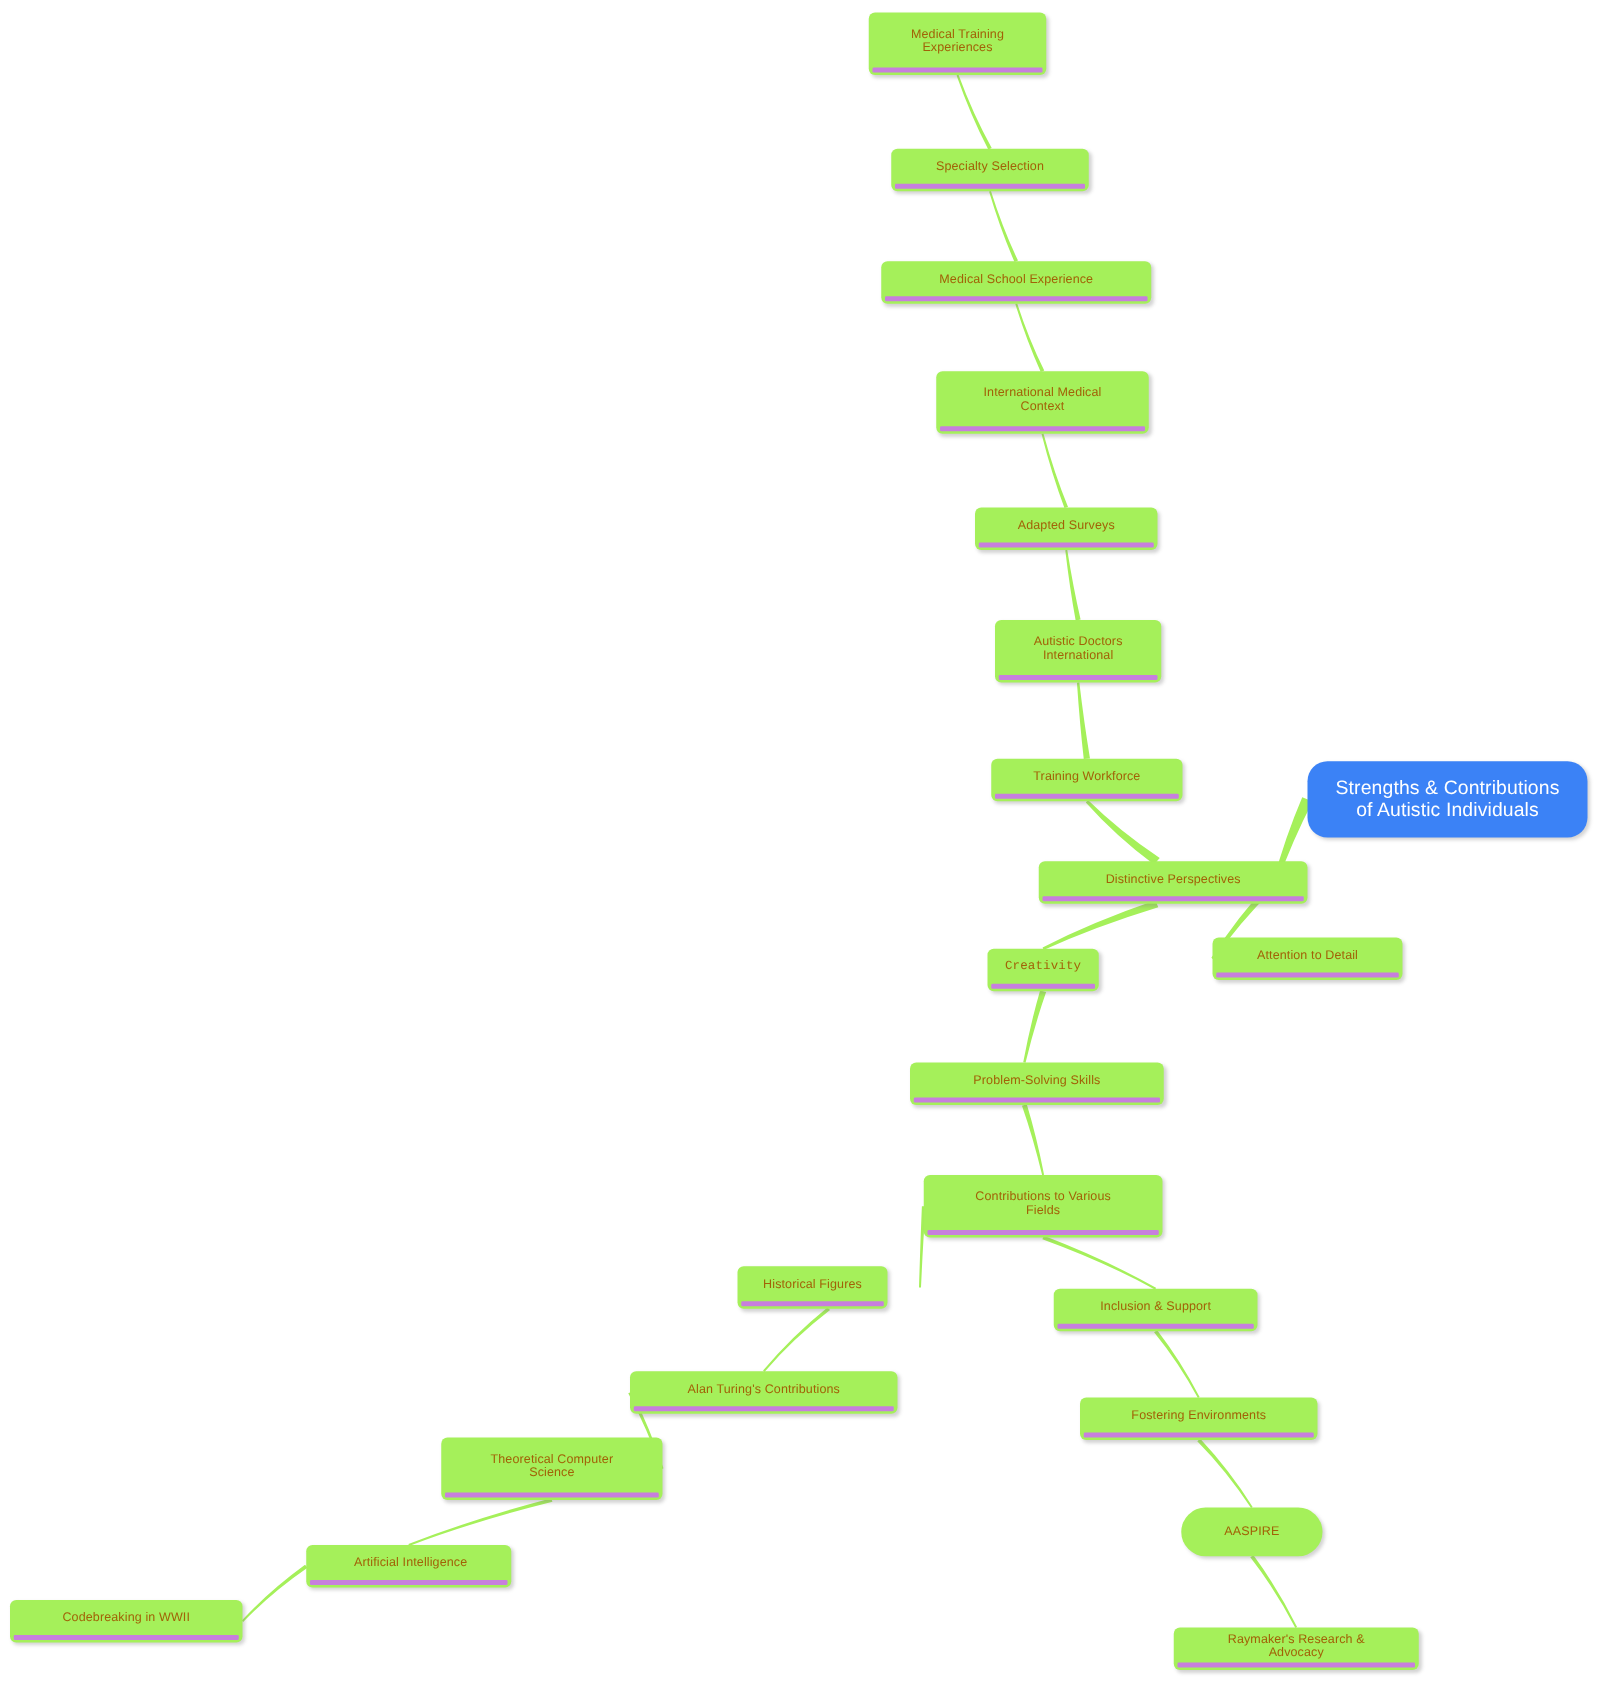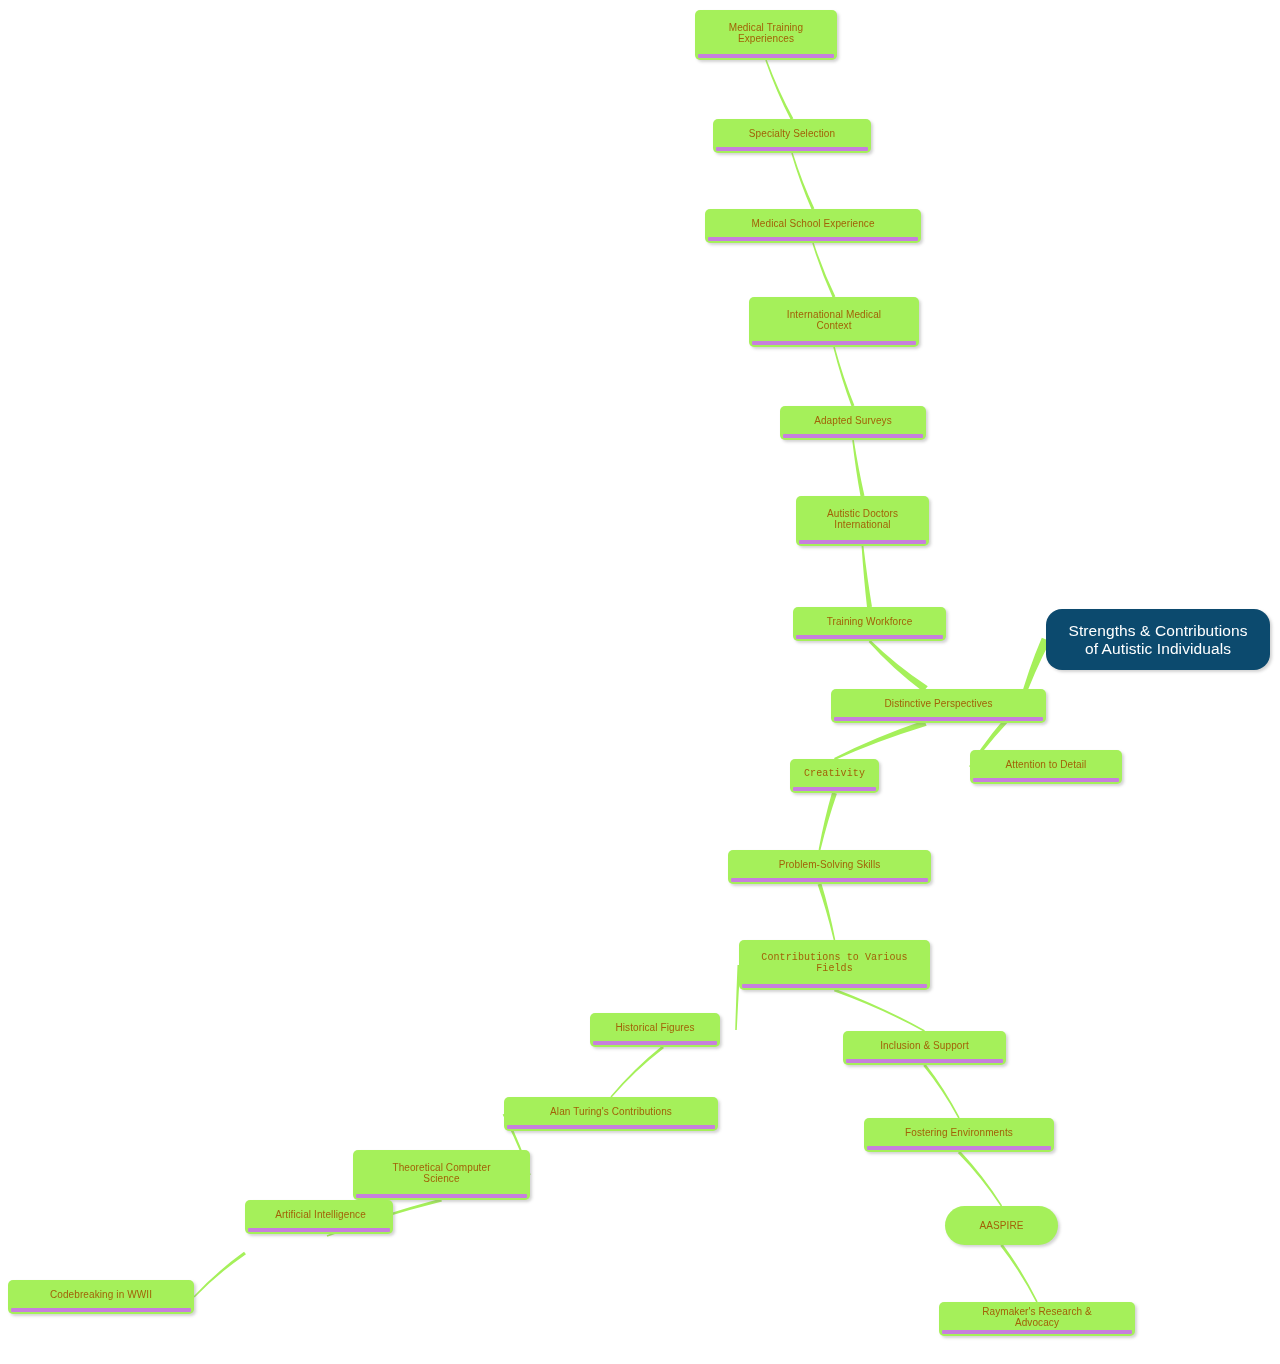--- a/index.html
+++ b/index.html
@@ -50,21 +50,21 @@
     bottom: 2px;
     height: 4px;
     background: #c77fdd;
     border-radius: 1px;
   }
   .node.pill {
     border-radius: 22px;
     padding: 3px 12px 3px 12px;
   }
   .node.root {
-    background: #0c4a6e;
+    background: #3b82f6;
     color: #ffffff;
     border-radius: 16px;
     padding: 4px 12px;
     font-size: 15.5px;
   }
 </style>
 </head>
 <body>
 
 <div id="canvas">
@@ -101,27 +101,27 @@
       <div class="node" style="left: 780px; top: 406px; width: 146px; height: 34px;"><span>Adapted Surveys</span><span class="bar"></span></div>
       <div class="node" style="left: 749px; top: 297px; width: 170px; height: 50px;"><span>International Medical
 Context</span><span class="bar"></span></div>
       <div class="node" style="left: 705px; top: 209px; width: 216px; height: 34px;"><span>Medical School Experience</span><span class="bar"></span></div>
       <div class="node" style="left: 713px; top: 119px; width: 158px; height: 34px;"><span>Specialty Selection</span><span class="bar"></span></div>
       <div class="node" style="left: 695px; top: 10px; width: 142px; height: 50px;"><span>Medical Training
 Experiences</span><span class="bar"></span></div>
       <div class="node" style="left: 970px; top: 750px; width: 152px; height: 34px;"><span>Attention to Detail</span><span class="bar"></span></div>
       <div class="node" style="left: 790px; top: 759px; width: 89px; height: 34px; font-family: Liberation Mono, monospace;"><span>Creativity</span><span class="bar"></span></div>
       <div class="node" style="left: 728px; top: 850px; width: 203px; height: 34px;"><span>Problem-Solving Skills</span><span class="bar"></span></div>
-      <div class="node" style="left: 739px; top: 940px; width: 191px; height: 50px; font-family: Liberation Mono, monospace;"><span>Contributions to Various
+      <div class="node" style="left: 739px; top: 940px; width: 191px; height: 50px;"><span>Contributions to Various
 Fields</span><span class="bar"></span></div>
-      <div class="node" style="left: 590px; top: 1013px; width: 130px; height: 34px;"><span>Historical Figures</span><span class="bar"></span></div>
+      <div class="node" style="left: 590px; top: 1013px; width: 120px; height: 34px;"><span>Historical Figures</span><span class="bar"></span></div>
       <div class="node" style="left: 504px; top: 1097px; width: 214px; height: 34px;"><span>Alan Turing's Contributions</span><span class="bar"></span></div>
       <div class="node" style="left: 353px; top: 1150px; width: 177px; height: 50px;"><span>Theoretical Computer
 Science</span><span class="bar"></span></div>
-      <div class="node" style="left: 245px; top: 1200px; width: 148px; height: 34px; padding-left: 12px;"><span>Artificial Intelligence</span><span class="bar"></span></div>
+      <div class="node" style="left: 245px; top: 1236px; width: 164px; height: 34px; padding-left: 12px;"><span>Artificial Intelligence</span><span class="bar"></span></div>
       <div class="node" style="left: 8px; top: 1280px; width: 186px; height: 34px;"><span>Codebreaking in WWII</span><span class="bar"></span></div>
       <div class="node" style="left: 843px; top: 1031px; width: 163px; height: 34px;"><span>Inclusion &amp; Support</span><span class="bar"></span></div>
       <div class="node" style="left: 864px; top: 1118px; width: 190px; height: 34px;"><span>Fostering Environments</span><span class="bar"></span></div>
       <div class="node pill" style="left: 945px; top: 1206px; width: 113px; height: 39px;"><span>AASPIRE</span></div>
       <div class="node" style="left: 939px; top: 1302px; width: 196px; height: 34px;"><span>Raymaker's Research &amp;
 Advocacy</span><span class="bar"></span></div>
     </div>
 </div>
 
 </body></html>

